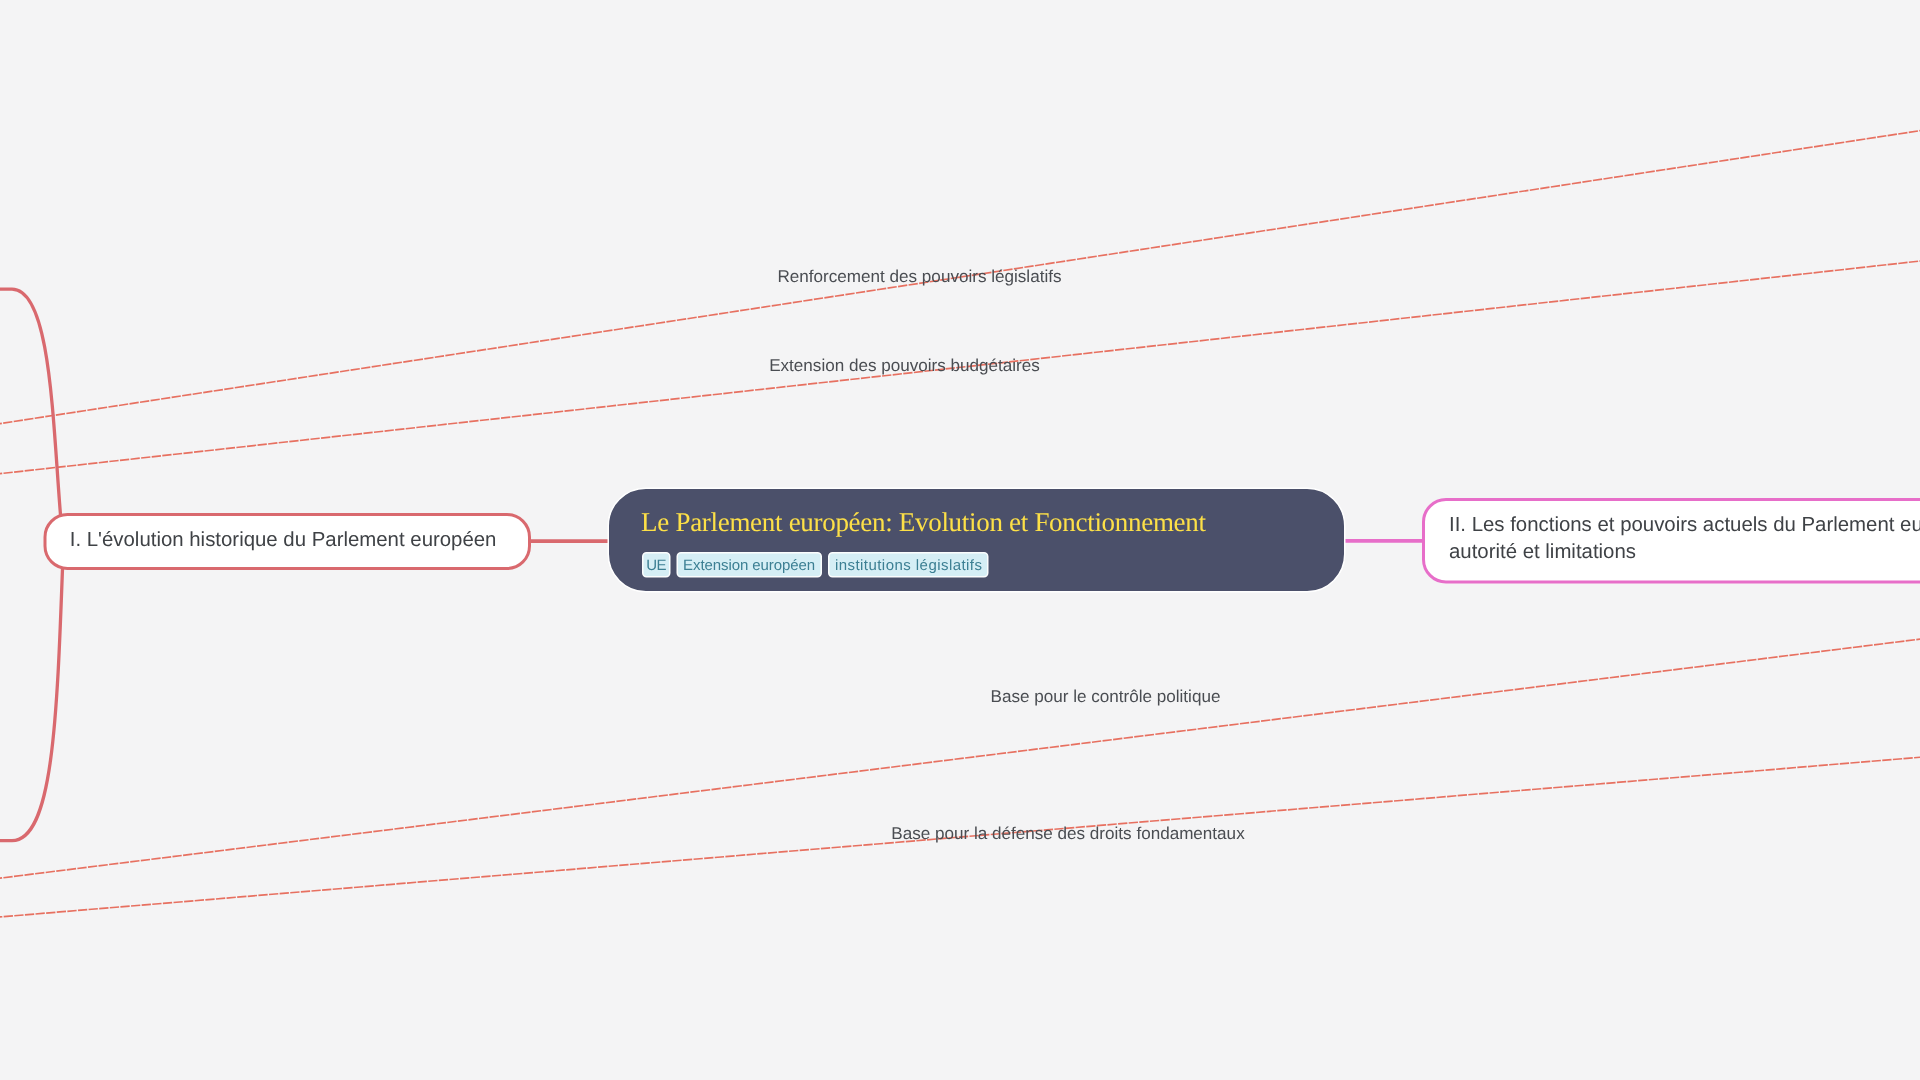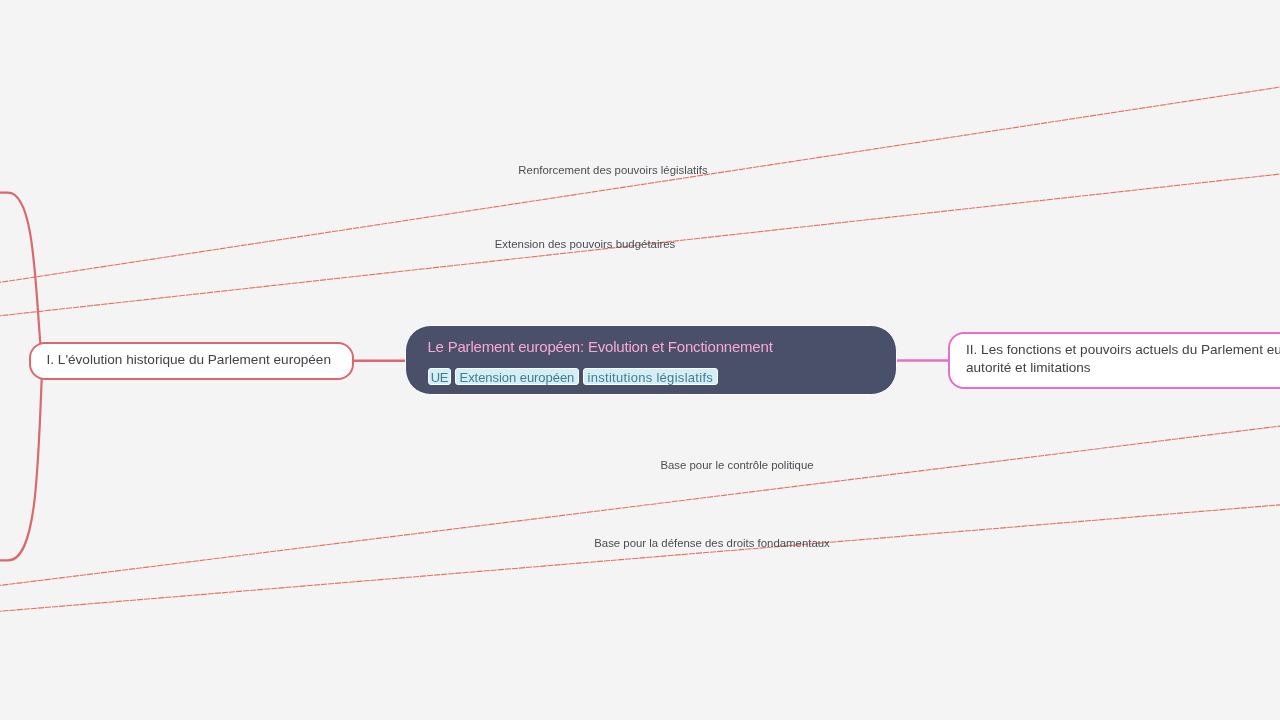--- a/index.html
+++ b/index.html
@@ -4,40 +4,40 @@
 <style>
   html,body{margin:0;padding:0;}
   body{width:1280px;height:720px;overflow:hidden;background:#f4f4f5;
        font-family:"Liberation Sans",sans-serif;}
   #stage{position:relative;width:1280px;height:720px;
          -webkit-font-smoothing:antialiased;transform:translateZ(0);}
   #links{position:absolute;left:0;top:0;width:1280px;height:720px;}
   .node{position:absolute;box-sizing:border-box;}
   .central{left:405.4px;top:324.6px;width:491.3px;height:70.8px;background:#4b506a;
            border:1.6px solid #ffffff;border-radius:25.6px;color:#fff;}
-  .central .title{position:absolute;left:21px;top:12px;font-size:15px;color:#f9a8d4;white-space:nowrap;
-                  letter-spacing:-0.2px;}
+  .central .title{position:absolute;left:21px;top:12px;font-size:18px;color:#fde047;white-space:nowrap;
+                  letter-spacing:-0.2px;font-family:Liberation Serif, serif;}
   .tags{position:absolute;left:22px;top:42.1px;display:flex;gap:4.2px;}
-  .tag{background:#d5eef5;color:#3c7f93;font-size:13px;border-radius:3px;padding:0 3.5px;
+  .tag{background:#d5eef5;color:#3c7f93;font-size:10px;border-radius:3px;padding:0 3.5px;
        height:17.5px;line-height:17.5px;box-sizing:border-box;
        border:1px solid #fbfdfe;white-space:nowrap;letter-spacing:-0.05px;}
   .tag:first-child{letter-spacing:-0.3px;padding:0 1.6px 0 1.4px;}
   .tag:last-child{letter-spacing:0.3px;}
   .branch{background:#fff;border-radius:16px;}
   .bleft{left:28.5px;top:342.3px;width:325.8px;height:37.4px;border:2.3px solid #d9696e;}
   .bright{left:947.6px;top:332.3px;width:400px;height:56.6px;border:2.3px solid #e76ec9;}
   .branch .btext{position:absolute;color:#3f4246;font-size:13.6px;}
   .bleft .btext{left:16px;top:7.5px;white-space:nowrap;}
   .bright .btext{left:16.4px;top:6.8px;line-height:18px;width:365px;}
   .elabel{position:absolute;font-size:11.4px;color:#4a4d52;white-space:nowrap;
           transform:translate(-50%,-50%);}
-  #el0{left:613px;top:170px;}
-  #el1{left:585px;top:243.5px;}
+  #el0{left:613px;top:185px;}
+  #el1{left:603px;top:243.5px;}
   #el2{left:737px;top:465px;}
-  #el3{left:712px;top:543px;}
+  #el3{left:712px;top:556px;}
 </style>
 </head>
 <body>
 
 <div id="stage">
   <svg id="links" viewBox="0 0 1280 720">
     <g>
       <path d="M -40 288.5 L 1320 81" fill="none" stroke-width="1.1" stroke-dasharray="6.2 0.9" opacity="0.82" stroke="#e4533f"></path>
       <path d="M -40 320.2 L 1320 169.6" fill="none" stroke-width="1.1" stroke-dasharray="6.2 0.9" opacity="0.82" stroke="#e4533f"></path>
       <path d="M -40 590.4 L 1320 421.1" fill="none" stroke-width="1.1" stroke-dasharray="6.2 0.9" opacity="0.82" stroke="#e4533f"></path>

